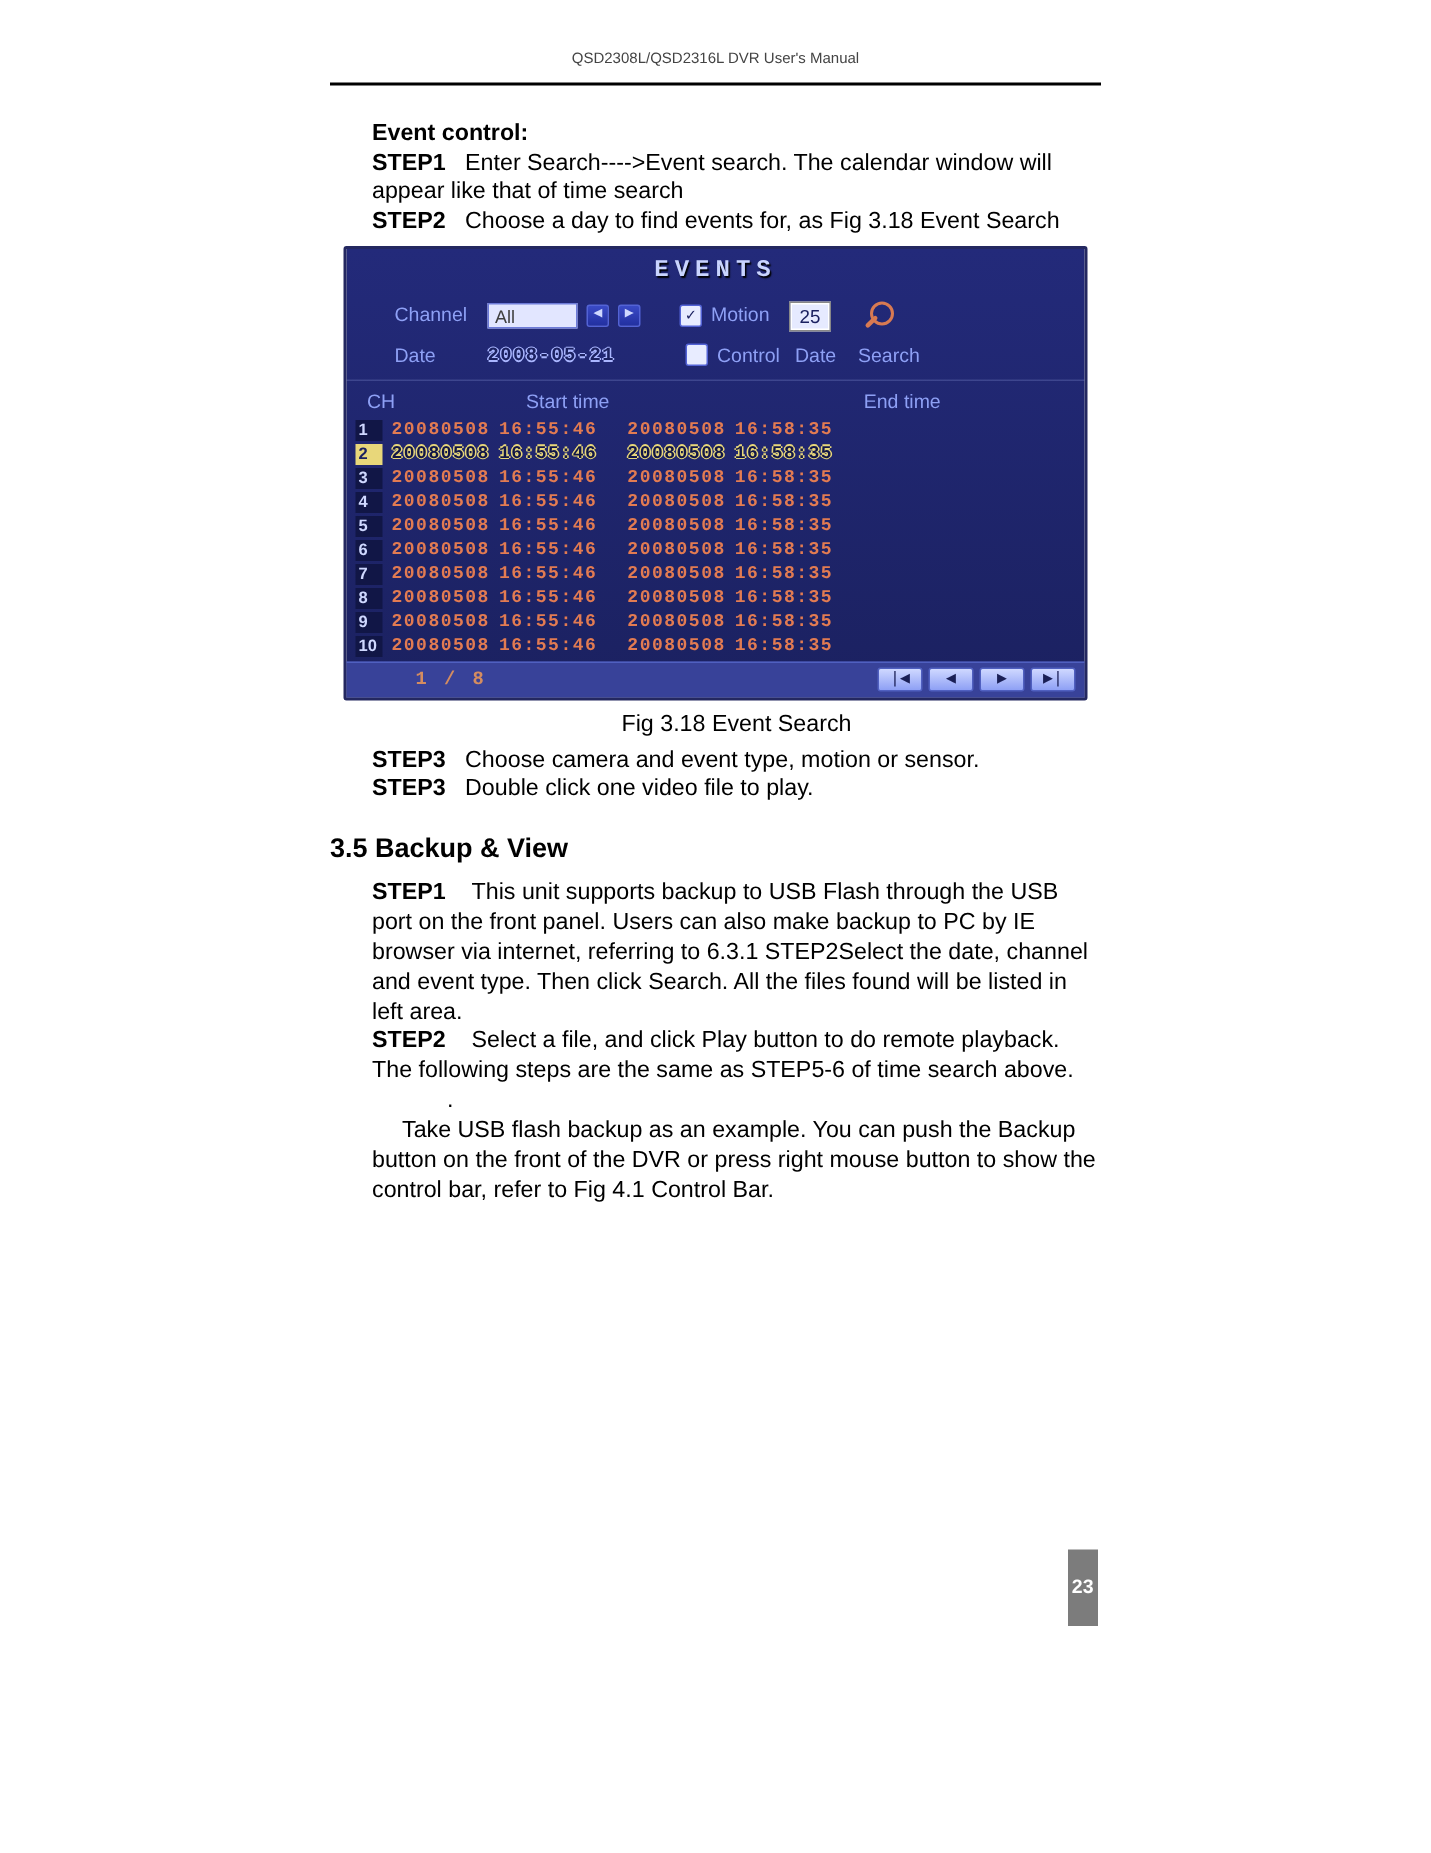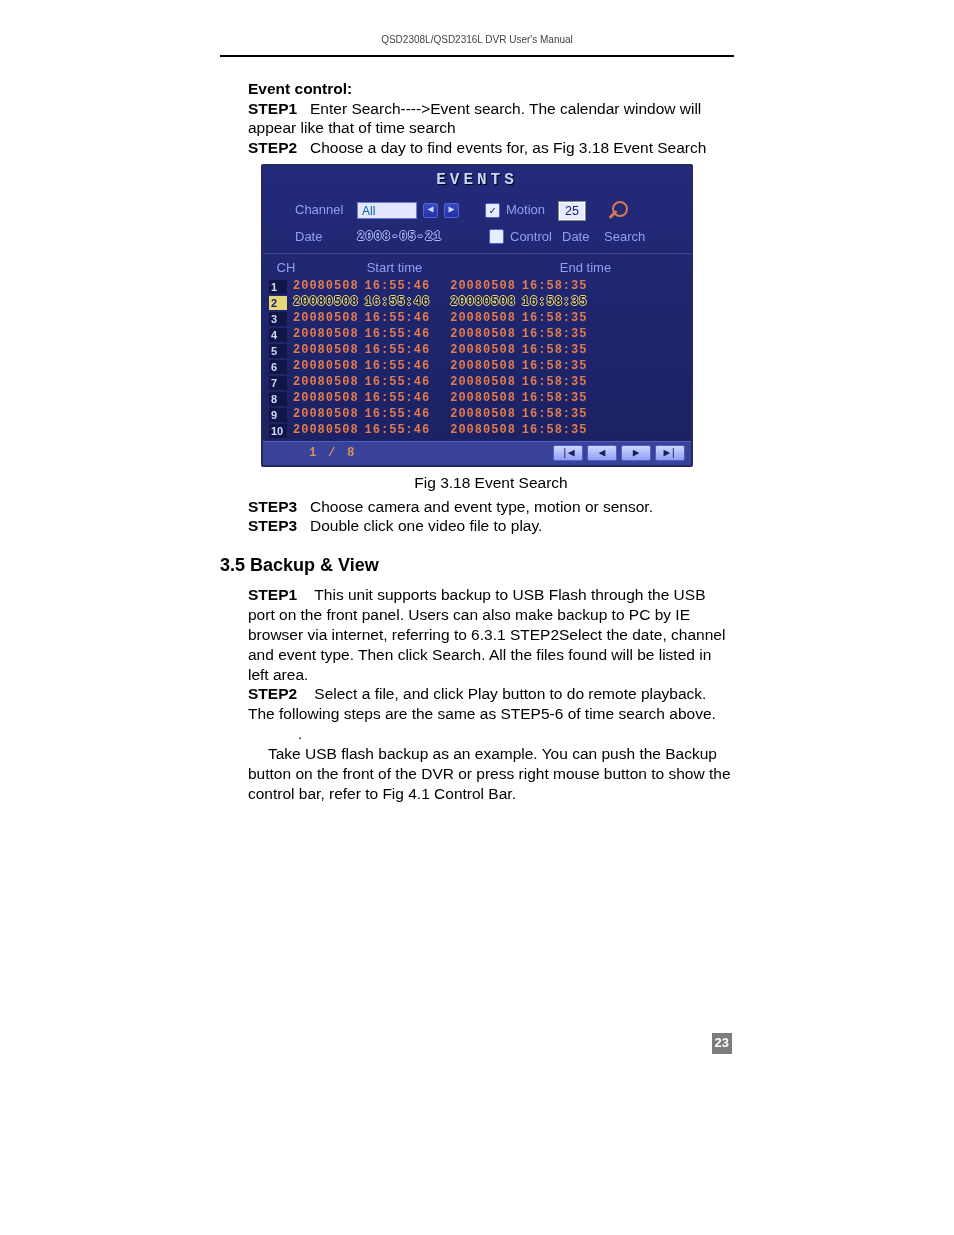--- a/index.html
+++ b/index.html
@@ -47,26 +47,26 @@
     text-align: right;
     padding-right: 222px;
     margin-top: 230px;
     color: #fff;
     font-weight: bold;
     font-size: 13px;
   }
   .page-num span {
     display: inline-block;
     background: #7c7c7c;
-    padding: 2px 3px;
+    padding: 17px 3px;
   }
   
   .fig-window {
     margin: 6px auto 0 auto;
-    width: 432px;
+    width: 496px;
     border: 2px solid #242860;
     background: linear-gradient(#232a7a,#1b2160);
     color: #b6bfff;
     font-family: "Courier New", monospace;
     font-size: 12.5px;
     border-radius: 2px;
     position: relative;
   }
   .fig-title {
     text-align: center;
@@ -81,21 +81,21 @@
     display: flex;
     align-items: center;
     padding: 2px 12px;
     gap: 6px;
     color: #9aaaf7;
     margin-left: 20px;
   }
   .flabel { color:#8ea0f5; min-width:56px; font-family: Arial; font-size:13px;}
   .sel-box {
     background:#e2e6ff;
-    color:#0369a1;
+    color:#404040;
     border:1px solid #6d7bd8;
     padding:0 4px;
     min-width:60px;
     height:17px;
     line-height:16px;
     font-family: Arial;
     font-size:12px;
   }
   .tiny-btn {
     width:15px; height:15px;

